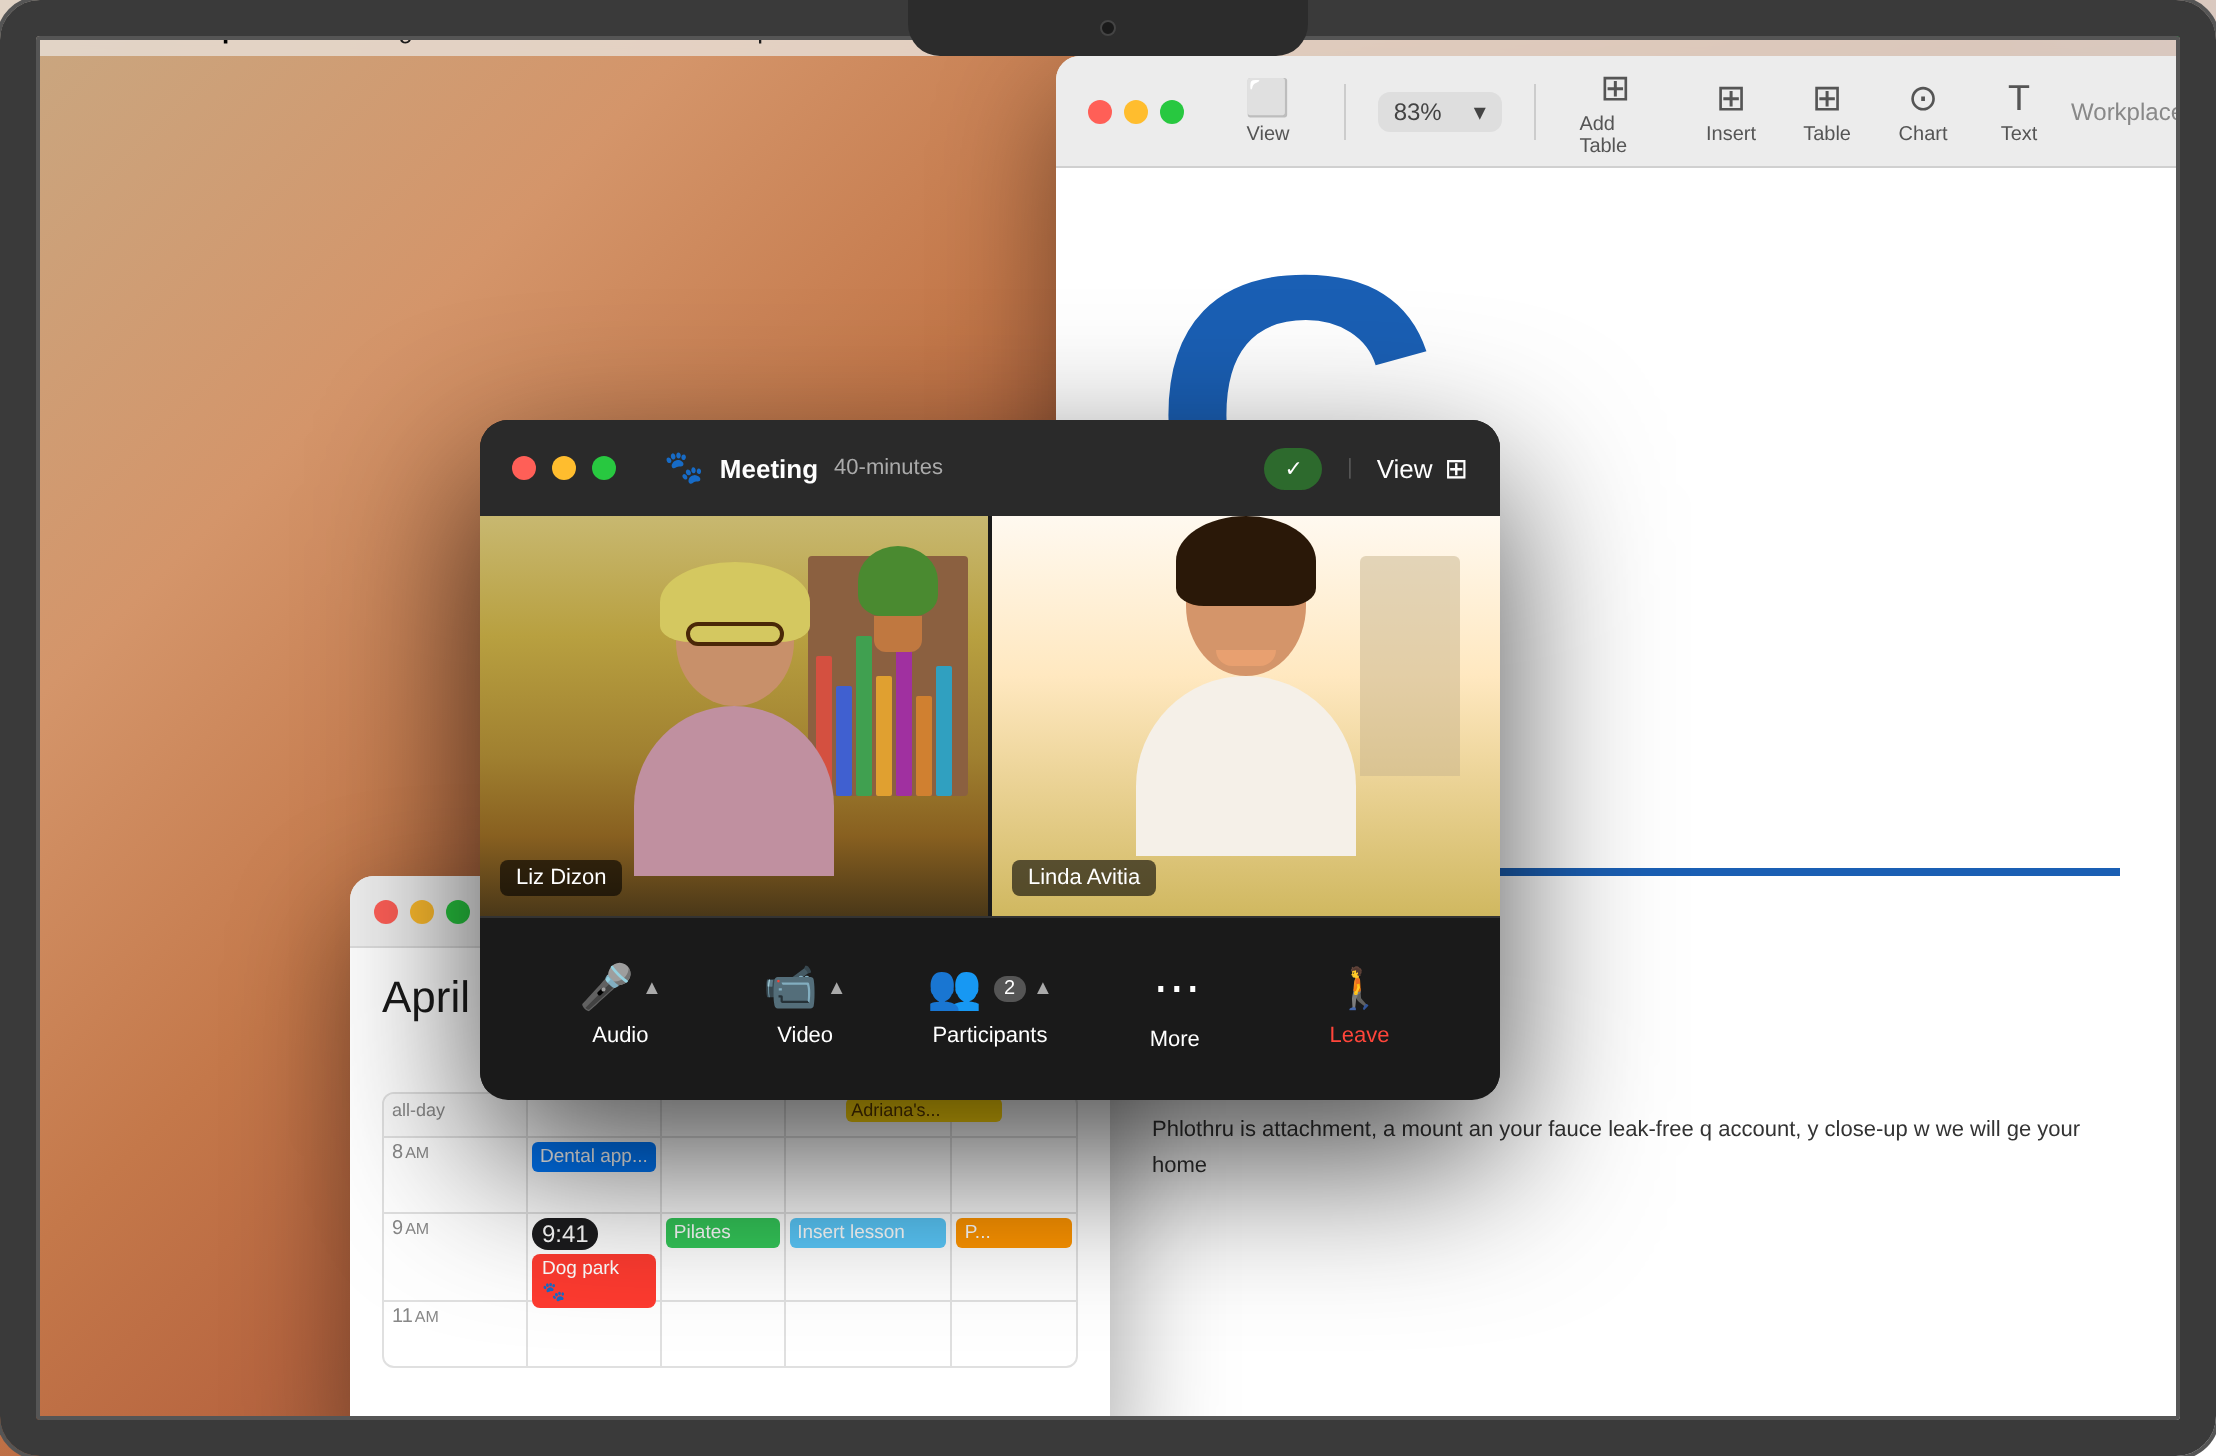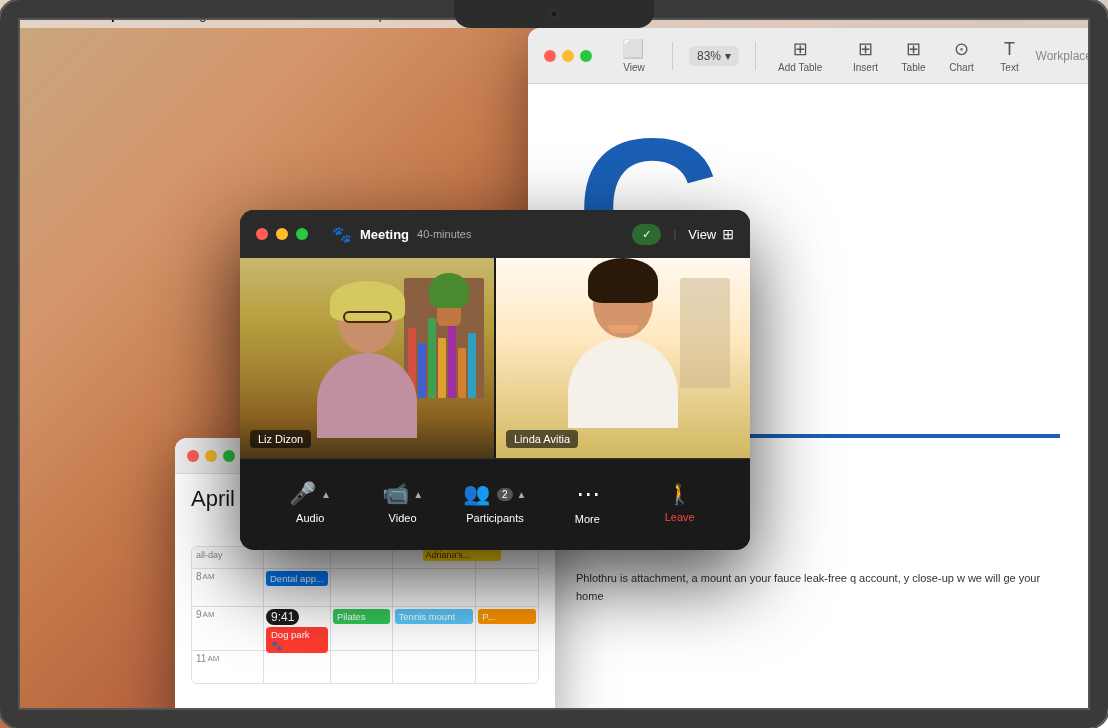--- a/index.html
+++ b/index.html
@@ -114,21 +114,21 @@
       font-size: 18px;
       color: #555;
     }
     .pages-toolbar-label {
       font-size: 10px;
       color: #555;
     }
     .pages-zoom-area {
       display: flex;
       align-items: center;
-      gap: 4px;
+      gap: 16px;
       background: rgba(0,0,0,0.06);
       border-radius: 6px;
       padding: 3px 8px;
       font-size: 12px;
       color: #444;
     }
     .pages-title-area {
       margin-left: auto;
       font-size: 12px;
       color: #888;
@@ -534,21 +534,21 @@
       <div class="pages-title-area">Workplace</div>
     </div>
   </div>
   <div class="pages-content">
     <div class="right-panel-big-c">C</div>
     <div class="right-panel-big-f">Fi</div>
     <div class="right-panel-divider"></div>
     <div class="right-panel-body">Our m<br>clean<br>susta...</div>
     <div class="right-panel-bullet">BPA-FREE</div>
     <div class="right-panel-bullet">SIMPLE INS</div>
-    <div class="pages-body-text" style="margin-top: 20px; font-size: 11px;">Phlothru is attachment, a mount an your fauce leak-free q account, y close-up w we will ge your home</div>
+    <div class="pages-body-text" style="margin-top: 7px; font-size: 11px;">Phlothru is attachment, a mount an your fauce leak-free q account, y close-up w we will ge your home</div>
   </div>
 </div>
 
 <div class="calendar-window">
   <div class="calendar-titlebar">
     <div class="cal-tl-close"></div>
     <div class="cal-tl-min"></div>
     <div class="cal-tl-max"></div>
   </div>
   <div class="calendar-content">
@@ -602,21 +602,21 @@
           <span class="cal-time-badge">9:41</span>
         </div>
         <div class="cal-dog-event">
           <span>Dog park 🐾</span>
         </div>
       </div>
       <div style="border-right: 1px solid #e0e0e0; border-bottom: 1px solid #e0e0e0; height: 44px; padding: 2px;">
         <div class="cal-event cal-event-green">Pilates</div>
       </div>
       <div style="border-right: 1px solid #e0e0e0; border-bottom: 1px solid #e0e0e0; height: 44px; padding: 2px;">
-        <div class="cal-event cal-event-teal">Tennis mount</div>
+        <div class="cal-event cal-event-teal">Insert lesson</div>
       </div>
       <div style="border-bottom: 1px solid #e0e0e0; height: 44px; padding: 2px;">
         <div class="cal-event cal-event-orange">P...</div>
       </div>
 
       <div style="border-right: 1px solid #e0e0e0; font-size: 10px; color: #888; padding: 2px 4px; height: 32px; display: flex; align-items: flex-start;">11 <span style="font-size: 8px; margin-top: 1px; margin-left: 1px;">AM</span></div>
       <div style="border-right: 1px solid #e0e0e0; height: 32px;"></div>
       <div style="border-right: 1px solid #e0e0e0; height: 32px;"></div>
       <div style="border-right: 1px solid #e0e0e0; height: 32px;"></div>
       <div style="height: 32px;"></div>

